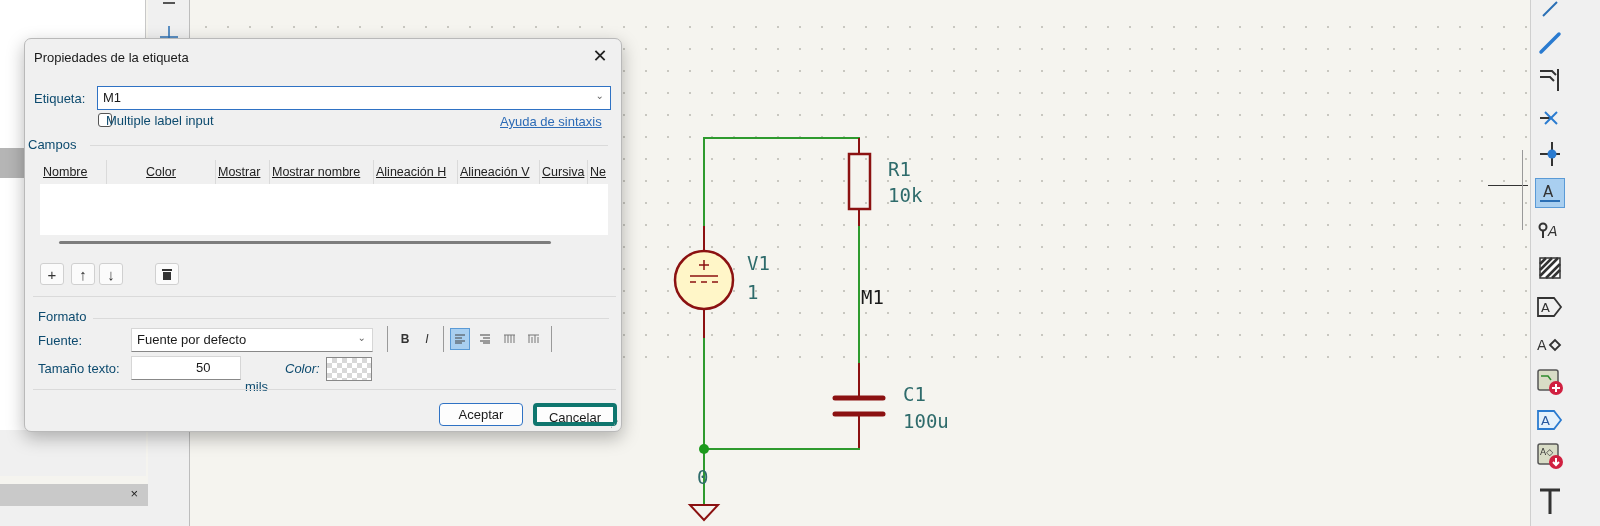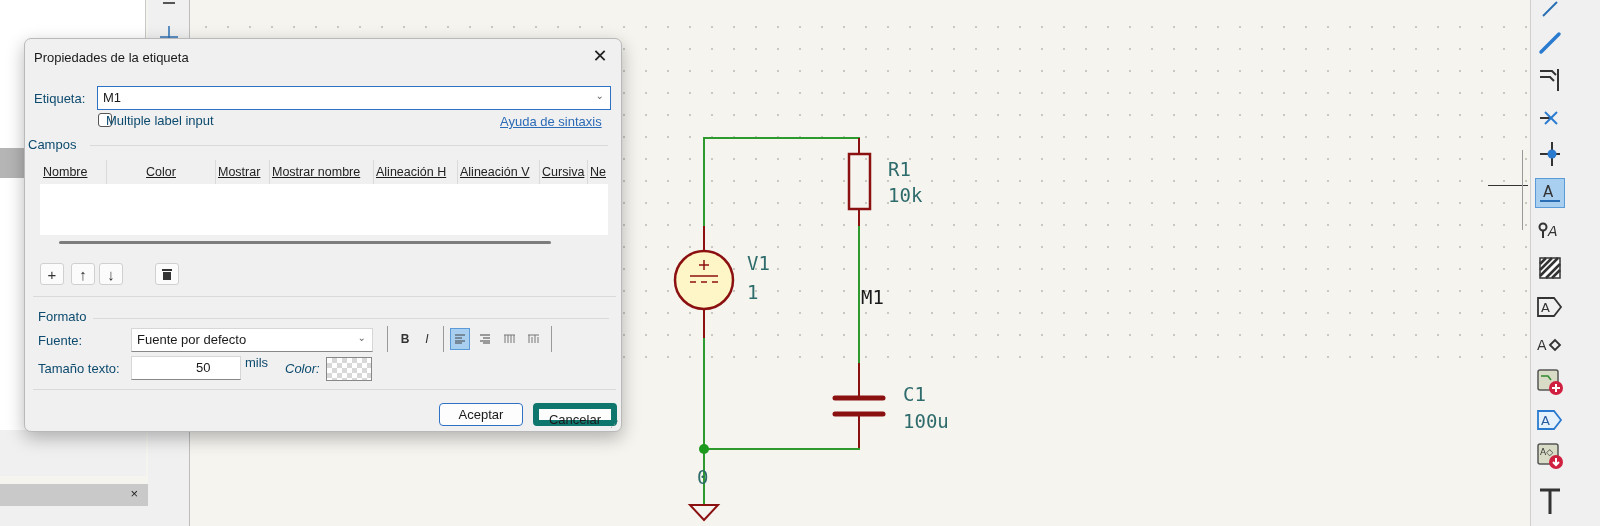--- a/index.html
+++ b/index.html
@@ -59,21 +59,21 @@
   .vsep { position: absolute; top: 287px; width: 1px; height: 26px; background: #9a9a9a; }
 
   .textbox { position: absolute; background: #fff; border: 1px solid #d6d6d6; border-bottom: 1px solid #888; }
   .textbox .val { position: absolute; left: 24px; top: 3px; margin-left: 40px; }
 
   .color-swatch { position: absolute; left: 301px; top: 318px; width: 46px; height: 24px; border: 1px solid #888;
     background-color: #fff;
     background-image: linear-gradient(45deg, #d8d8d8 25%, transparent 25%, transparent 75%, #d8d8d8 75%), linear-gradient(45deg, #d8d8d8 25%, transparent 25%, transparent 75%, #d8d8d8 75%);
     background-size: 10px 10px; background-position: 0 0, 5px 5px; }
 
-  .btn { position: absolute; top: 364px; height: 23px; border-radius: 4px; font-size: 13px; text-align: center; line-height: 21px; background: #fdfdfd; border: 6px solid #0f766e; }
+  .btn { position: absolute; top: 364px; height: 23px; border-radius: 4px; font-size: 13px; text-align: center; line-height: 21px; background: #fdfdfd; border: 4px solid #0f766e; }
   .btn.primary { border: 1px solid #2f72c4; }
   .resize-grip { position: absolute; right: 2px; bottom: 2px; font-size: 9px; color: #999; }
 </style>
 </head>
 <body>
 
 <div class="left-panel">
   <div class="gray-bar"></div>
   <div class="lower"></div>
 </div>
@@ -318,21 +318,21 @@
       <svg width="12" height="10" viewBox="0 0 12 10">
         <path d="M2 1V9M5 3V9M8 1V9M11 3V9M1 1H12" stroke="#777" stroke-width="1"></path>
       </svg>
     </div>
   <div class="vsep" style="left:526px;"></div>
 
   <div class="lbl" style="left:13px; top:322px;">Tamaño texto:</div>
   <div class="textbox" style="left:106px; top:317px; width:110px; height:24px;">
     <span class="val">50</span>
   </div>
-  <div class="lbl" style="left:220px; top:316px;">mils</div>
+  <div class="lbl" style="left:220px; top:340px;">mils</div>
   <div class="lbl" style="left:260px; top:322px;font-style:italic;">Color:</div>
   <div class="color-swatch"></div>
 
   <div class="groupline" style="left:8px; top:350px; width:583px;"></div>
 
   <div class="btn primary" style="left:414px; width:84px;">Aceptar</div>
   <div class="btn" style="left:508px; width:84px;">Cancelar</div>
   <div class="resize-grip">⋰</div>
 </div>
 

